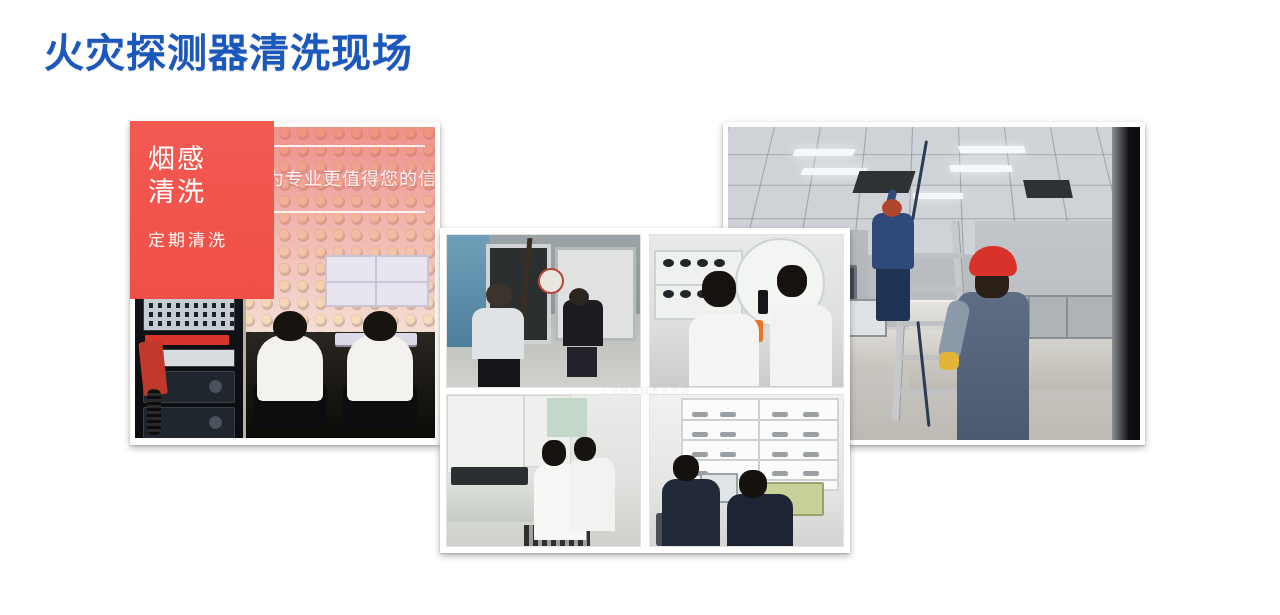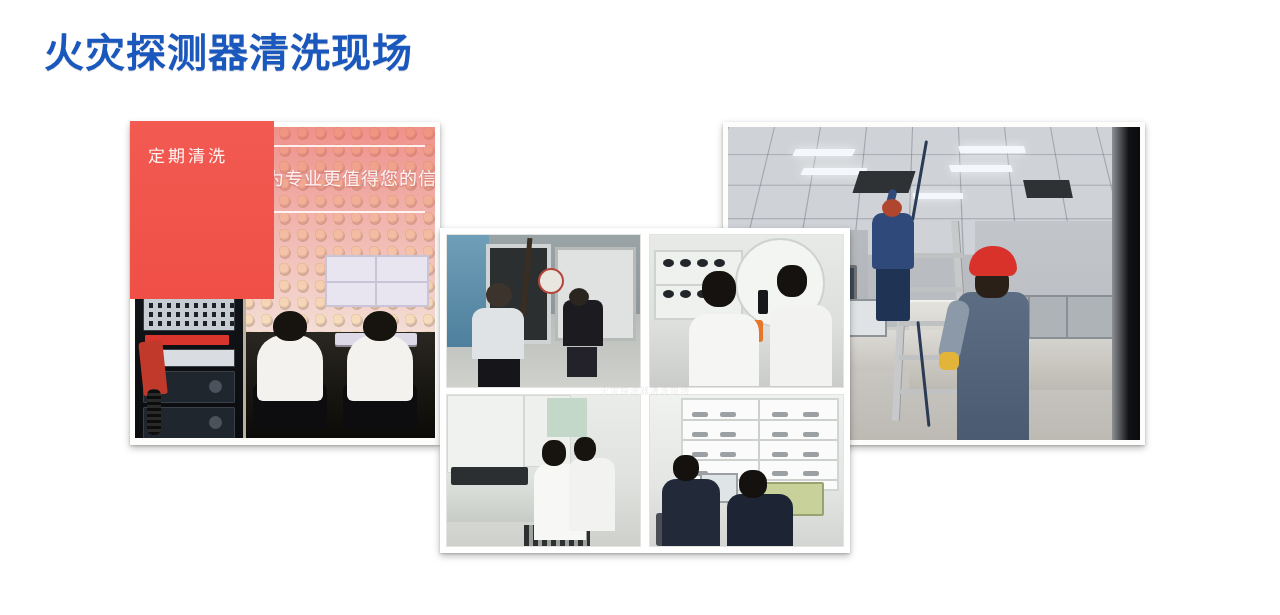--- a/index.html
+++ b/index.html
@@ -144,24 +144,24 @@
     color:#ffffff;
     box-sizing:border-box;
     padding:22px 0 0 18px;
   }
   .badge-big{
     font-size:27px;line-height:1.22;font-weight:400;letter-spacing:2px;
     font-family:"DejaVu Sans","Liberation Sans",sans-serif;
     color:#fff;
   }
   .badge-sub{
-    margin-top:1px;
+    margin-top:20px;
     font-size:17px;line-height:1.55;letter-spacing:3px;
     color:rgba(255,255,255,.93);
-    font-family:Liberation Serif, serif;
+    font-family:Liberation Mono, monospace;
   }
 
   
   .photo-right{
     left:723px;top:122px;width:422px;height:323px;
     padding:5px;box-sizing:border-box;
   }
   .pr-inner{position:relative;width:100%;height:100%;overflow:hidden;background:#b9bcc0;}
   .pr-ceiling{
     position:absolute;left:0;right:0;top:0;height:38%;
@@ -341,20 +341,24 @@
       </div>
       <div class="pl-worker pl-w2">
         <div class="chair"></div>
         <div class="coat"></div>
         <div class="head"></div>
       </div>
     </div>
   </div>
 
   <div class="badge">
+    <div class="badge-big">
+      <div>烟感</div>
+      <div>清洗</div>
+    </div>
     <div class="badge-sub">
       <div>定期清洗</div>
     </div>
   </div>
 
   <div class="frame photo-right">
     <div class="pr-inner">
       <div class="pr-ceiling"></div>
       <div class="pr-lamp pr-l1"></div>
       <div class="pr-lamp pr-l2"></div>

